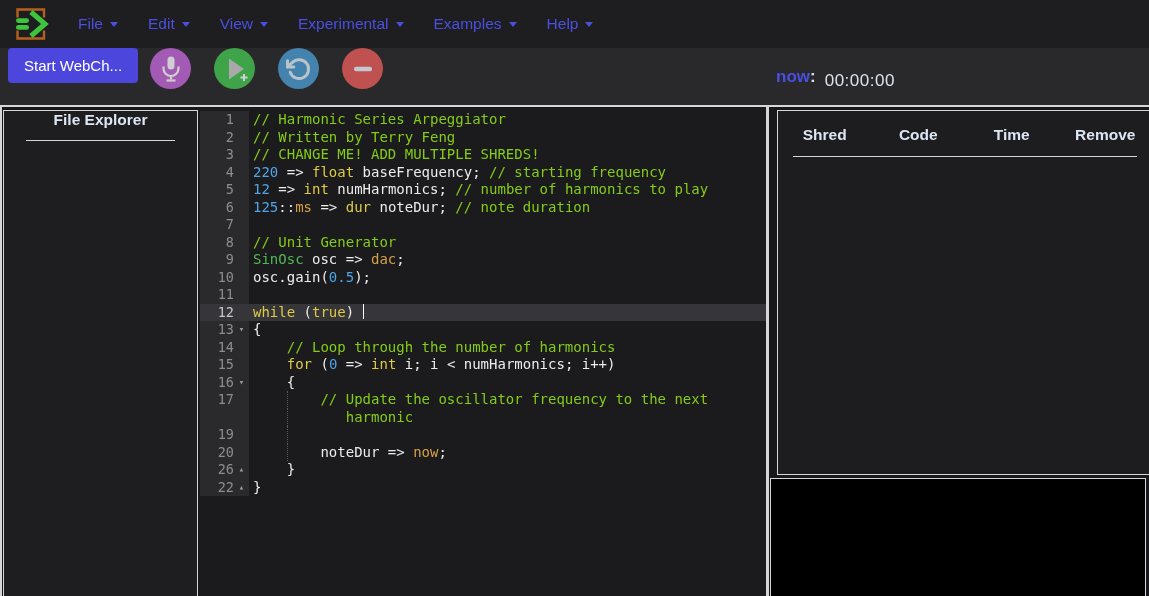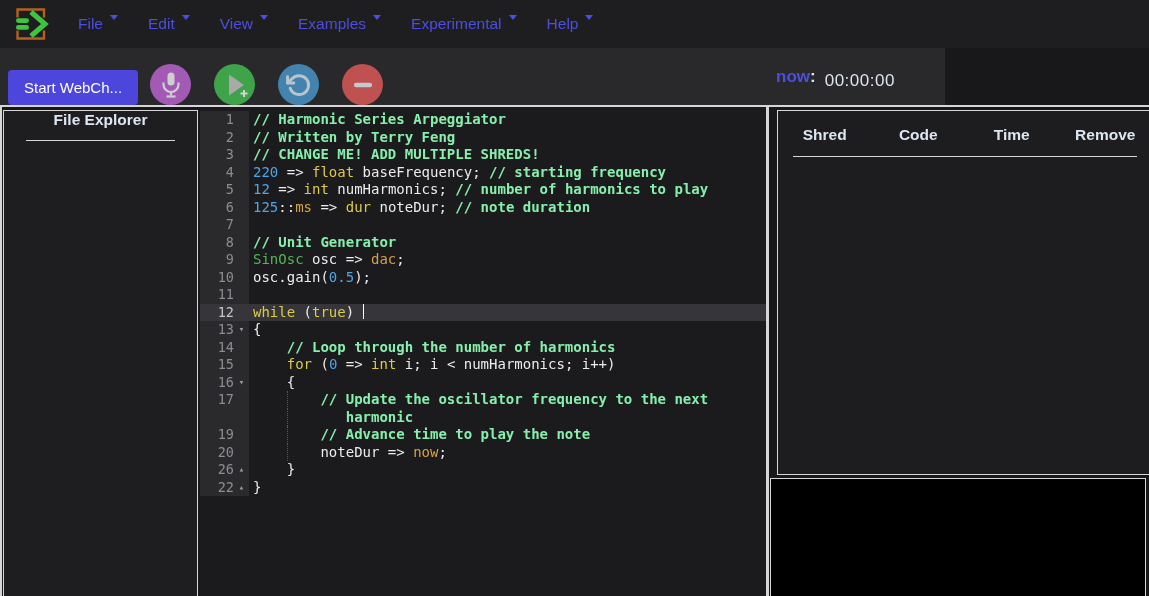--- a/index.html
+++ b/index.html
@@ -14,32 +14,32 @@
 
   
   .menubar {
     position:absolute; top:0; left:0; width:1149px; height:48px;
     background:#1e1e21; display:flex; align-items:center;
   }
   .logo { width:40px; height:40px; margin-left:9px; flex:0 0 auto; }
   .menu-items { display:flex; align-items:center; margin-left:14px; }
   .menu-item {
     color:#4a4fe0; font-size:15.5px; padding:6px 15px;
-    display:flex; cursor:pointer; white-space:nowrap;
+    display:flex; align-items:center; cursor:pointer; white-space:nowrap;
   }
   .caret {
     display:inline-block; width:0; height:0; margin-left:7px;
     border-left:4px solid transparent; border-right:4px solid transparent;
     border-top:5px solid #4a4fe0;
   }
 
   
   .toolbar {
-    position:absolute; top:48px; left:0; width:945px; height:57px;
-    background:#29292c; display:flex; align-items:flex-end;
+    position:absolute; top:48px; left:0; width:1149px; height:57px;
+    background:#29292c; display:flex; align-items:flex-start;
   }
   .start-btn {
     margin-left:8px; width:130px; height:35px;
     background:#4c46dd; color:#ffffff; font-size:15px;
     border:none; border-radius:4px; font-family:inherit; cursor:pointer;
     white-space:nowrap; overflow:hidden;
   }
   .circle-btn {
     width:41px; height:41px; border-radius:50%; border:none; padding:0;
     margin-left:23px; display:flex; align-items:center; justify-content:center;
@@ -91,21 +91,21 @@
     color:#8a8d93; user-select:none;
   }
   .ln { width:34px; text-align:right; font-size:13.5px; }
   .fold { width:15px; text-align:center; font-size:9px; color:#9a9a9a; }
   .code-text {
     white-space:pre; padding-left:4px; position:relative;
     color:#ececec; flex:1;
   }
   .row-active, .row-active .gutter { background:#35353a; }
   .row-active .ln { color:#c6c6cb; }
-  .tok-cm { color:#86efac;font-weight:bold; }
+  .tok-cm { color:#84cc16; }
   .tok-nu { color:#4fa5e8; }
   .tok-kw { color:#decb44; }
   .tok-sp { color:#d5a145;text-align:center; }
   .tok-ty { color:#52b857; }
   .tok-tx { color:#ececec; }
   .cursor {
     display:inline-block; width:1.5px; height:15px; background:#ffffff;
     vertical-align:-2px; animation:blink 1s steps(1) infinite;
   }
   @keyframes blink { 50% { opacity:0; } }
@@ -153,25 +153,25 @@
       </div>
       <div class="menu-item">
         <span>Edit</span>
         <span class="caret"></span>
       </div>
       <div class="menu-item">
         <span>View</span>
         <span class="caret"></span>
       </div>
       <div class="menu-item">
+        <span>Experimental</span>
+        <span class="caret"></span>
+      </div>
+      <div class="menu-item">
         <span>Examples</span>
-        <span class="caret"></span>
-      </div>
-      <div class="menu-item">
-        <span>Experimental</span>
         <span class="caret"></span>
       </div>
       <div class="menu-item">
         <span>Help</span>
         <span class="caret"></span>
       </div>
     </div>
 </div>
 
 <div class="toolbar">
@@ -349,21 +349,21 @@
           <span class="ln"></span>
           <span class="fold"></span>
         </div>
         <div class="code-text"><span class="indent-guide"></span><span class="tok-cm">           harmonic</span></div>
       </div>
       <div class="code-row">
         <div class="gutter">
           <span class="ln">19</span>
           <span class="fold"></span>
         </div>
-        <div class="code-text"><span class="indent-guide"></span><span class="tok-tx">        </span><span class="tok-cm">// Advance time to play the note</span></div>
+        <div class="code-text"><span class="indent-guide"></span><span class="tok-tx">        </span></div>
       </div>
       <div class="code-row">
         <div class="gutter">
           <span class="ln">20</span>
           <span class="fold"></span>
         </div>
         <div class="code-text"><span class="indent-guide"></span><span class="tok-tx">        noteDur =&gt; </span><span class="tok-sp">now</span><span class="tok-tx">;</span></div>
       </div>
       <div class="code-row">
         <div class="gutter">

